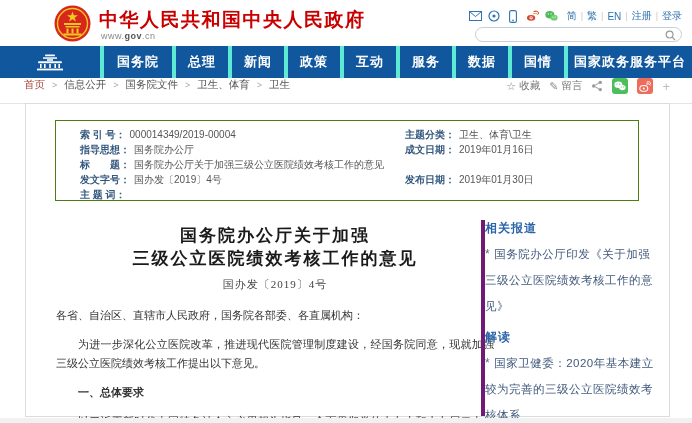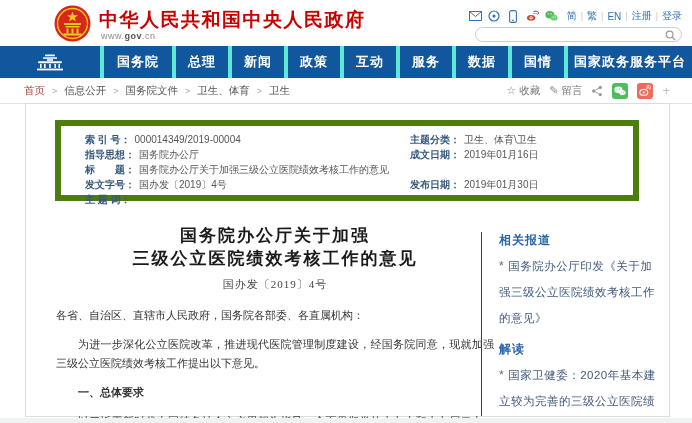--- a/index.html
+++ b/index.html
@@ -20,50 +20,50 @@
   .hlinks .sep { color:#c9c9c9; font-size:9px; }
   .hlinks span[data-interactable="true"] { cursor:pointer; }
   .search-box { position:absolute; right:10px; top:27px; width:207px; height:15px; border:1px solid #c6cfd8; border-radius:8px; background:#fff; }
   .search-box svg { position:absolute; right:5px; top:2px; }
   
   .nav { position:absolute; left:0; top:46px; width:692px; height:32px; background:#11579d; display:flex; align-items:stretch; }
   .nav-gate { width:100px; display:flex; align-items:center; justify-content:center; }
   .nav-item { display:flex; align-items:center; justify-content:center; color:#fff; font-size:13px; font-weight:bold; letter-spacing:1px; border-left:4px solid #5eead4; cursor:pointer; }
   .nav-item.w1{width:72px}.nav-item.w2{width:56px}.nav-item.wlast{flex:1}
   
-  .crumb-row { position:absolute; left:0; top:78px; width:692px; height:25px; display:flex; align-items:center; justify-content:space-between; padding:0 22px 0 24px; }
+  .crumb-row { position:absolute; left:0; top:78px; width:692px; height:25px; display:flex; align-items:flex-start; justify-content:space-between; padding:0 22px 0 24px; }
   .crumbs { display:flex; align-items:center; gap:7px; font-size:10.5px; color:#555; }
   .crumbs .sep { color:#a9a9a9; font-size:9px; }
   .crumb-home { color:#a5473b; }
   .crumb-actions { display:flex; align-items:center; gap:9px; font-size:10.5px; color:#777; }
   .act { display:inline-flex; align-items:center; gap:3px; cursor:pointer; }
   .glyph { color:#8f8f8f; font-size:11px; }
   .badge { width:16px; height:16px; border-radius:3px; display:inline-flex; align-items:center; justify-content:center; }
   .badge.wechat { background:#4dbe5c; }
   .badge.weibo { background:#ec6d5c; }
   .plus { color:#bdbdbd; font-size:13px; }
   
   .page-divider { position:absolute; left:0; top:103px; width:692px; border-top:1px solid #e4e4e4; }
   .content-box { position:absolute; left:25px; top:103px; width:645px; height:314px; background:#fff; border:1px solid #dcdcdc; }
   .bottom-strip { position:absolute; left:0; top:418px; width:692px; height:5px; background:#f0f1f1; }
-  .meta-table { position:absolute; left:29px; top:16px; width:584px; height:81px; border:6px solid #4d7c0f; padding:6px 20px 0 24px; font-size:10px; line-height:15px; }
+  .meta-table { position:absolute; left:29px; top:16px; width:584px; height:81px; border:1px solid #4d7c0f; padding:6px 20px 0 24px; font-size:10px; line-height:15px; }
   .mrow { display:flex; }
   .mcell-l { width:325px; display:flex; }
   .mcell-r { flex:1; display:flex; }
   .mlabel { font-weight:bold; color:#34587e; white-space:pre; margin-right:4px; }
   .mvalue { color:#555; }
   .main-col { position:absolute; left:30px; top:120px; width:438px; font-family:"Liberation Serif","DejaVu Serif",serif; }
   .doc-title { text-align:center; font-size:17px; font-weight:bold; color:#1a1a1a; line-height:23px; letter-spacing:2px; }
   .doc-number { text-align:center; font-size:11px; color:#444; margin-top:7px; letter-spacing:1px; }
   .doc-body { margin-top:14px; font-size:11px; line-height:19px; color:#333; text-align:justify; }
   .doc-body p { margin-top:10px; }
   .indent { text-indent:2em; }
   .bold { font-weight:bold; }
   
-  .sidebar { position:absolute; left:455px; top:128px; width:177px; bottom:0; border-left:1px solid #701a75; padding-left:17px; }
+  .sidebar { position:absolute; left:455px; top:116px; width:177px; bottom:0; border-left:4px solid #701a75; padding-left:0; }
   .side-heading { font-size:12px; font-weight:bold; color:#2b64a8; letter-spacing:1px; }
   .side-link { font-size:11.5px; color:#41597c; line-height:26px; letter-spacing:.5px; margin-top:4px; cursor:pointer; }
   .side-link .bullet { color:#5a6b84; font-size:12px; margin-right:4px; }
   .side-sec2 { margin-top:10px; }
 </style>
 </head>
 <body>
 
 <div class="top-header" data-interactable="false">
   <svg class="emblem" data-interactable="false" viewBox="0 0 37 37">

